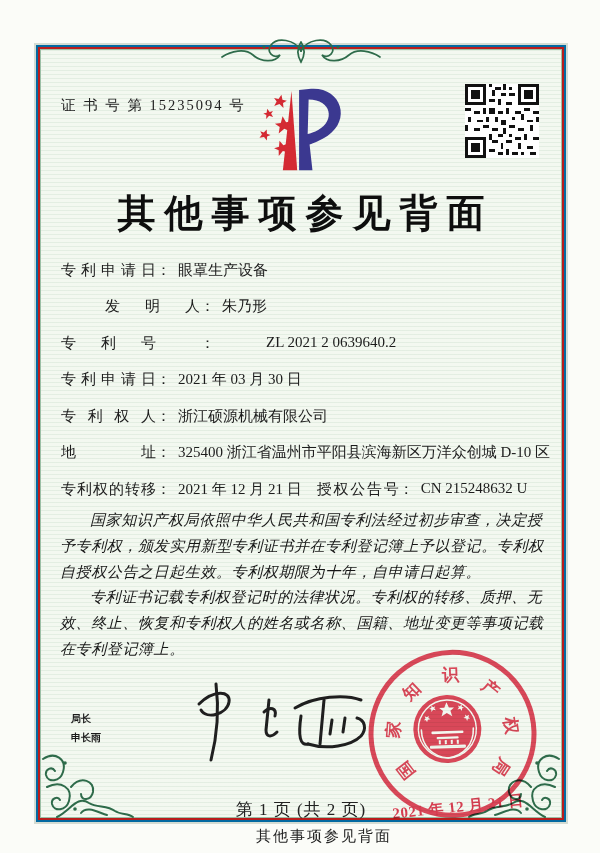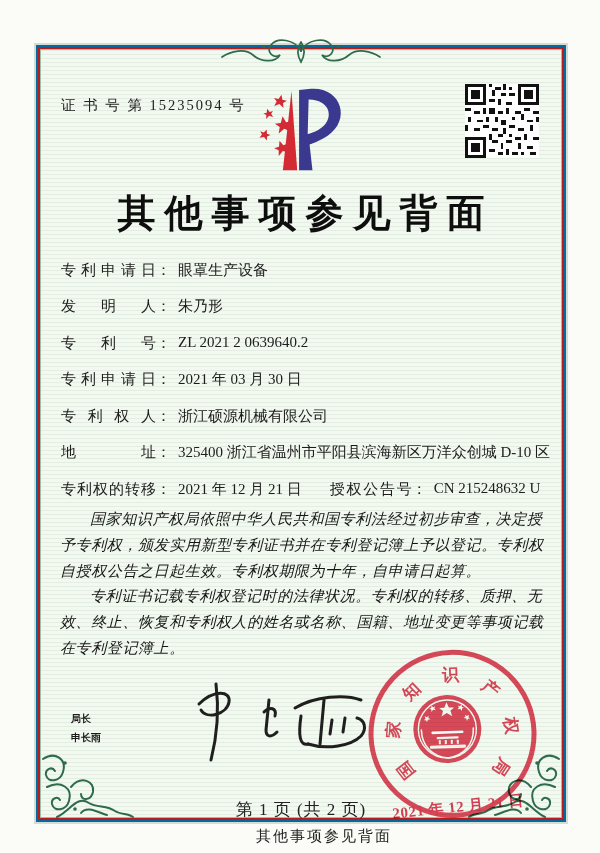--- a/index.html
+++ b/index.html
@@ -44,29 +44,29 @@
   
   .fields{position:absolute;left:20px;top:209px;width:492px;font-size:15px;}
   .f-row{position:absolute;left:0;display:flex;white-space:nowrap;}
   .f-label{
     display:inline-block;width:95px;
     text-align:justify;text-align-last:justify;
   }
   .f-colon{display:inline-block;}
   .f-value{margin-left:7px;}
   .pair{display:flex;white-space:nowrap;}
-  .pair2{margin-left:28px;}
+  .pair2{margin-left:15px;}
   .pair2 .f-label{width:82px;}
   
   .body-text{
     position:absolute;left:19px;top:458px;width:488px;
     font-size:15px;line-height:1.72;letter-spacing:.6px;
     font-style:italic;color:#161616;
   }
-  .body-text p{margin:0;text-indent:2em;font-family:Liberation Mono, monospace;}
+  .body-text p{margin:0;text-indent:2em;}
   
   .officer{
     position:absolute;left:30px;top:660px;
     font-size:10px;font-weight:700;line-height:1.85;
     font-family:"Liberation Sans","DejaVu Sans",sans-serif;color:#1b1b1b;
   }
   .signature{position:absolute;left:128px;top:628px;}
   
   .seal{
     position:absolute;left:318px;top:598px;width:180px;height:200px;
@@ -224,26 +224,26 @@
     </svg>
 
     <div class="title">其他事项参见背面</div>
 
     <div class="fields">
       <div class="f-row" style="top:2px;">
         <span class="f-label">专利申请日</span>
           <span class="f-colon">：</span>
         <span class="f-value">眼罩生产设备</span>
       </div>
-      <div class="f-row" style="top:38px;">
+      <div class="f-row" style="top:38px;margin-left:44px;">
         <span class="f-label">发明人</span>
           <span class="f-colon">：</span>
         <span class="f-value">朱乃形</span>
       </div>
-      <div class="f-row" style="top:75px;">
+      <div class="f-row" style="top:75px;gap:44px;">
         <span class="f-label">专利号</span>
           <span class="f-colon">：</span>
         <span class="f-value">ZL 2021 2 0639640.2</span>
       </div>
       <div class="f-row" style="top:111px;">
         <span class="f-label">专利申请日</span>
           <span class="f-colon">：</span>
         <span class="f-value">2021 年 03 月 30 日</span>
       </div>
       <div class="f-row" style="top:148px;">

